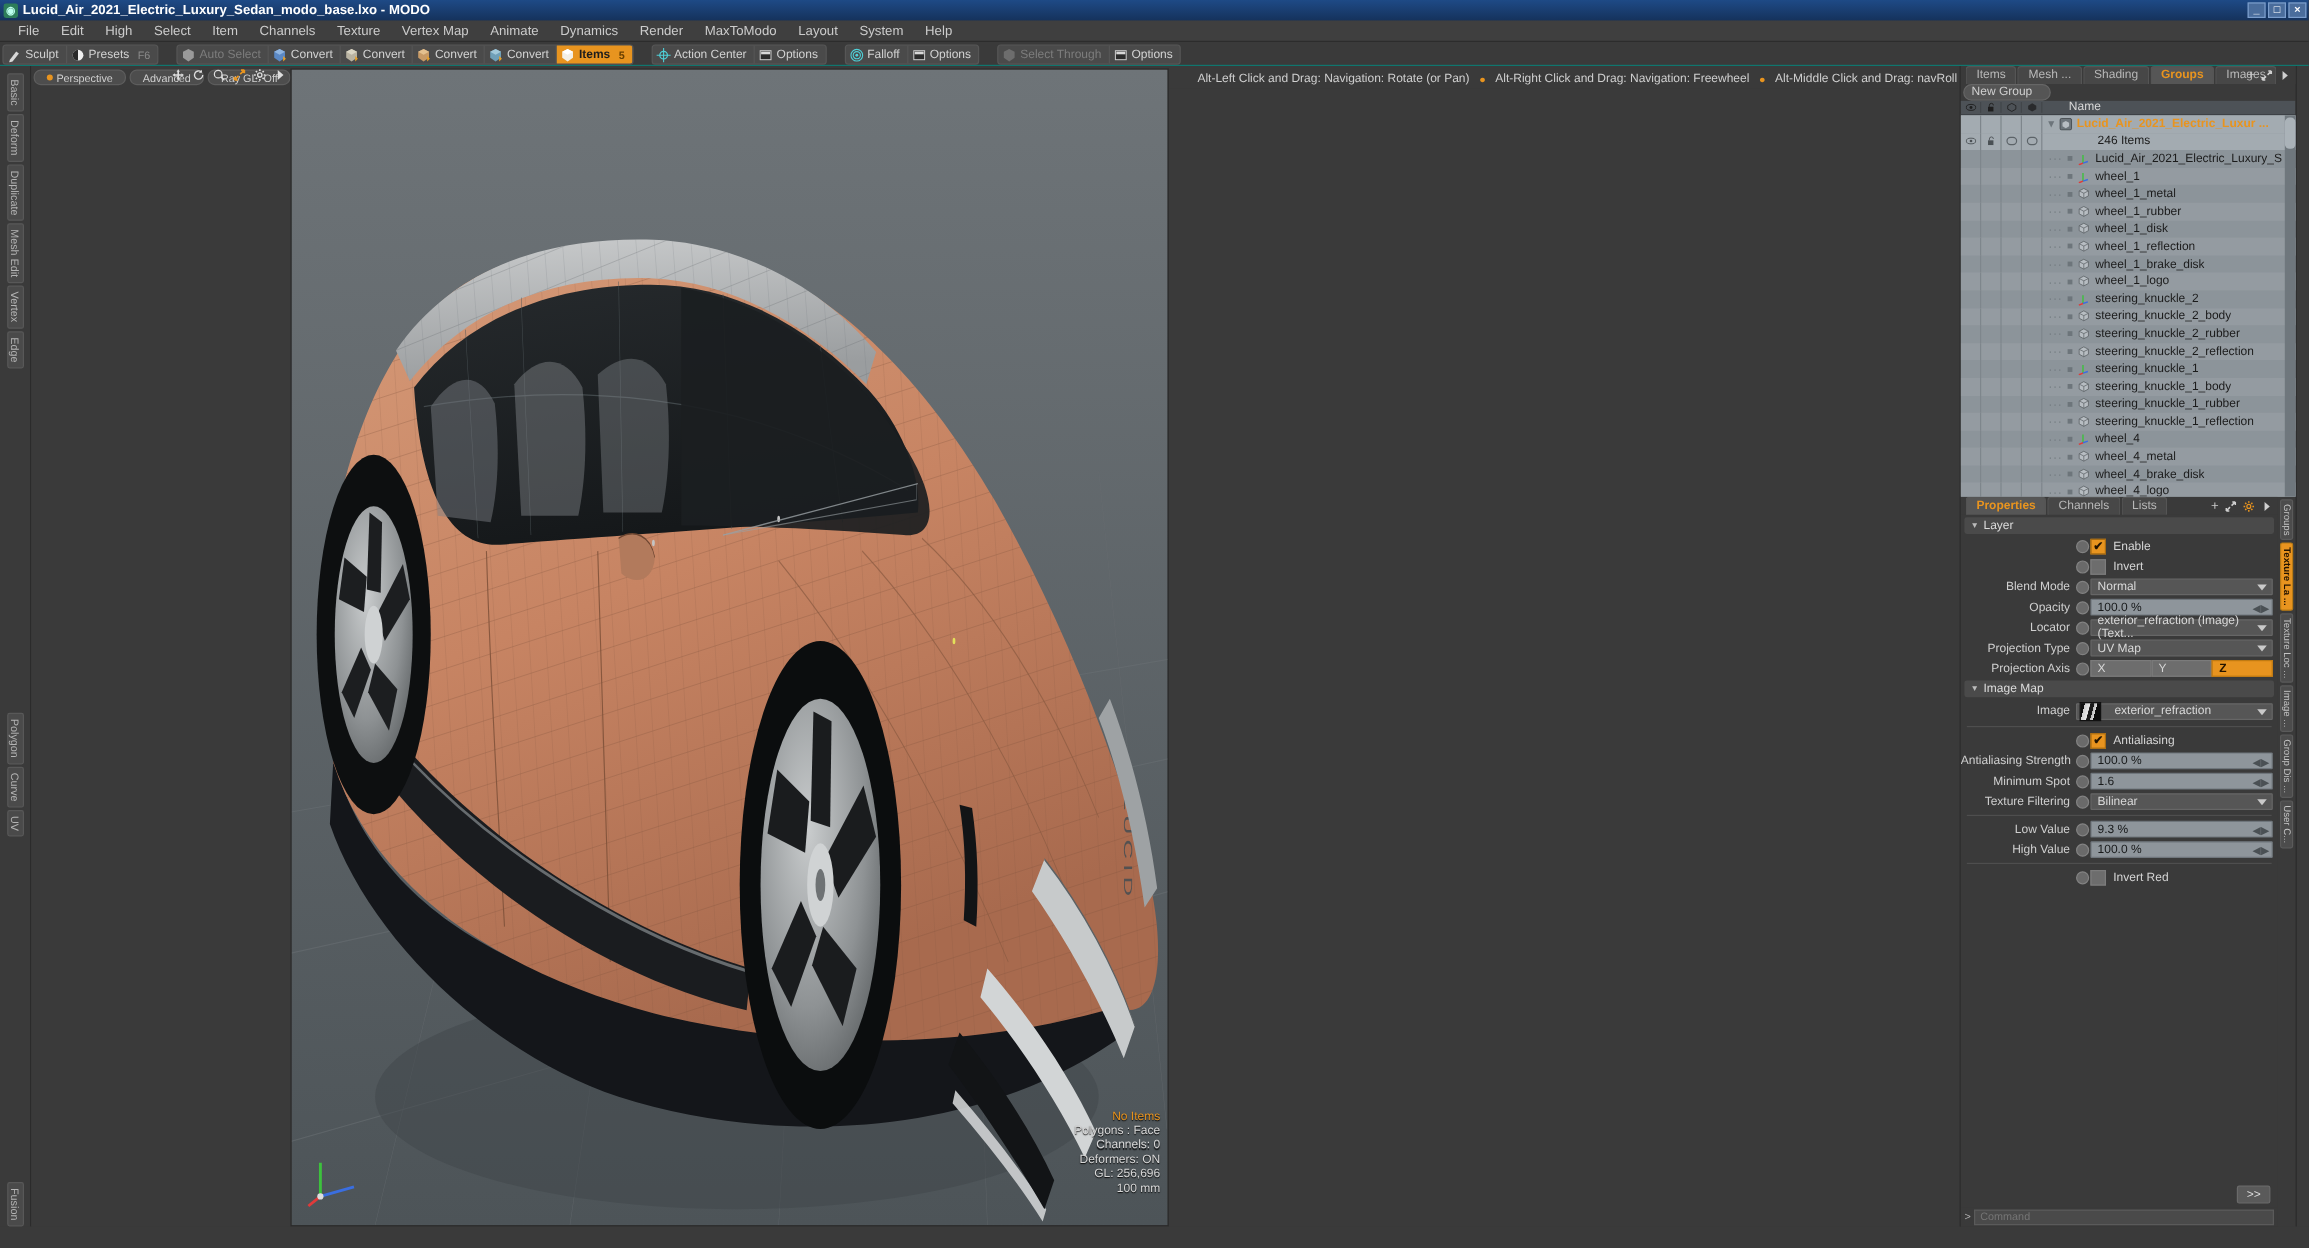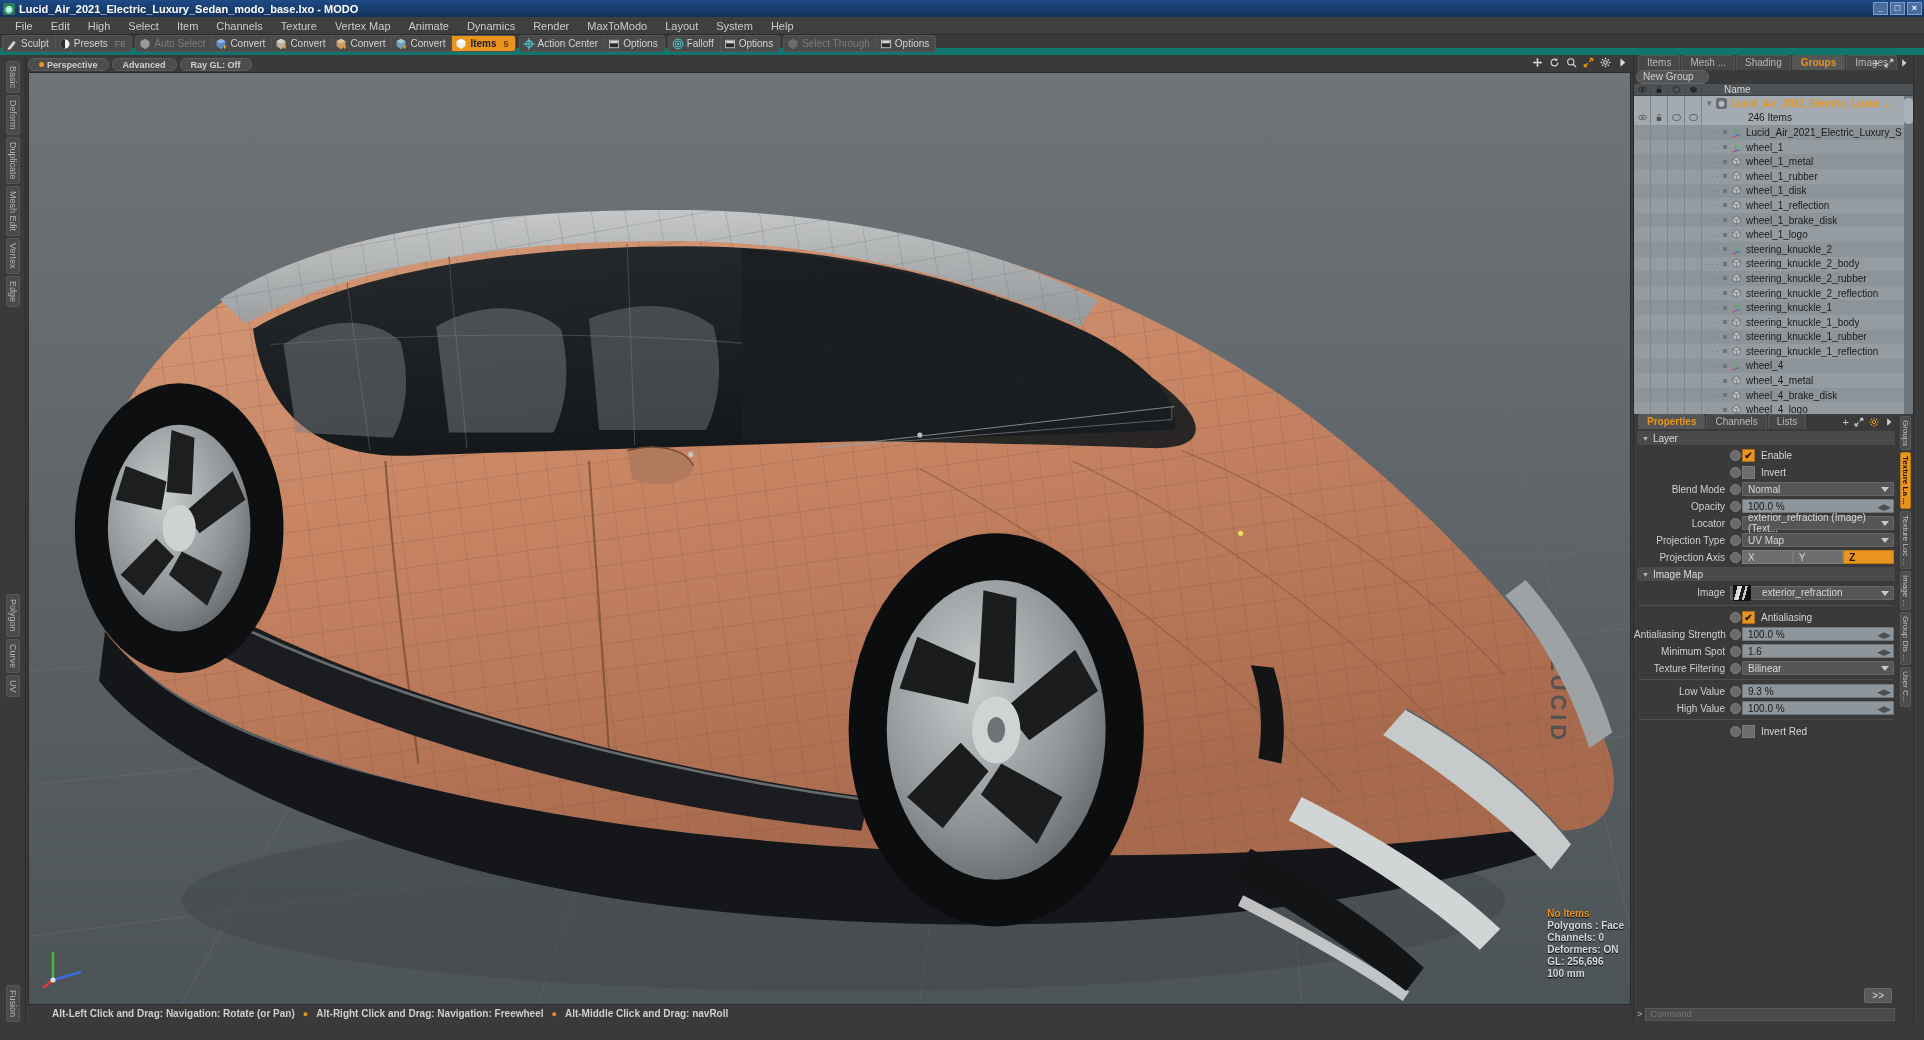--- a/index.html
+++ b/index.html
@@ -14,22 +14,22 @@
   #win-btns { position:absolute; right:2px; top:2px; display:flex; gap:2px;}
   #win-btns div { width:15px;height:13px;background:#4a6d9c;border:1px solid #7a9dcc; color:#fff;
      font-size:9px; line-height:11px; text-align:center;}
 
   
   #menubar { height:18px; background:#3f3f3f; display:flex; align-items:center; padding-left:6px;
      border-bottom:1px solid #2c2c2c; font-size:11px;}
   #menubar .mi { padding:0 9px; line-height:18px; color:#ccc; cursor:default;}
 
   
-  #toolbar { height:20px; background:#3a3a3a; display:flex; align-items:flex-start; gap:0px;
-     border-bottom:7px solid #0f766e; padding:0 2px; }
+  #toolbar { height:20px; background:#3a3a3a; display:flex; align-items:flex-end; gap:12px;
+     border-bottom:1px solid #0f766e; padding:0 2px; }
   .tgroup { display:flex; align-items:center; height:17px; background:#4a4a4a; border:1px solid #565656;
      border-radius:3px; margin-right:3px; overflow:hidden;}
   .tbtn { display:flex; align-items:center; height:17px; padding:0 6px 0 3px; font-size:10px; color:#d2d2d2;
      gap:3px; white-space:nowrap; border-right:1px solid #555;}
   .tbtn:last-child{border-right:none;}
   .tbtn.on { background:#e8941f; color:#1d1d1d; font-weight:bold;}
   .tbtn.dim { color:#7d7d7d; }
   .tbtn .key { color:#8a8a8a; font-size:9px; margin-left:4px;}
   .tbtn.on .key { color:#6b4100; }
   .ticon { width:12px;height:12px; flex:0 0 12px; }
@@ -38,32 +38,32 @@
   #main { display:flex; height:967px; }
 
   
   #leftrail { width:26px; background:#3a3a3a; border-right:1px solid #2b2b2b; padding-top:6px;
      display:flex; flex-direction:column; align-items:center; gap:2px;}
   .rail-tab { writing-mode:vertical-rl; text-orientation:mixed; font-size:9px; color:#b4b4b4;
      background:#4a4a4a; border:1px solid #585858; border-radius:2px; padding:4px 1px; letter-spacing:0px;}
   .rail-sp { flex:1; }
 
   
-  #vpcol { flex:1; display:flex; flex-direction:column; background:#3a3a3a; padding:2px 2px 0 2px;font-weight:bold;}
+  #vpcol { flex:1; display:flex; flex-direction:row; background:#3a3a3a; padding:2px 2px 0 2px;}
   #vphead { height:15px; display:flex; align-items:center; gap:3px; position:relative;}
   .vhpill { height:13px; background:#4d4d4d; border:1px solid #5d5d5d; border-radius:6px;
      font-size:9px; padding:0 10px; line-height:12px; color:#d0d0d0; display:flex; align-items:center; gap:3px;}
   .vh-dot { width:5px;height:5px;border-radius:50%;background:#e8941f; }
   #vpnav { position:absolute; right:3px; top:0; display:flex; gap:6px; align-items:center;}
   #vpnav svg { width:11px;height:11px; }
 
   #viewport { flex:1; position:relative; overflow:hidden;
      background:linear-gradient(170deg,#6e7478 0%,#5e656a 45%,#565d62 70%,#4e5559 100%);
      border:1px solid #2b2b2b; }
-  #vp-info { position:absolute; right:6px; bottom:24px; font-size:10px; color:#d8d8d8;
+  #vp-info { position:absolute; right:6px; bottom:24px; text-align:right; font-size:10px; color:#d8d8d8;
      line-height:12px; text-shadow:0 1px 1px #000;}
   #vp-info .hl { color:#e8941f; }
   #vp-gizmo { position:absolute; left:10px; bottom:14px; width:50px;height:50px;}
 
   #statusbar { height:17px; background:#3a3a3a; display:flex; align-items:center; font-size:10px;
      color:#cfcfcf; padding-left:24px; gap:8px; }
   #statusbar .sep { color:#e8941f; font-size:9px;}
 
   
   #rightcol { width:280px; background:#3a3a3a; display:flex; flex-direction:column;

